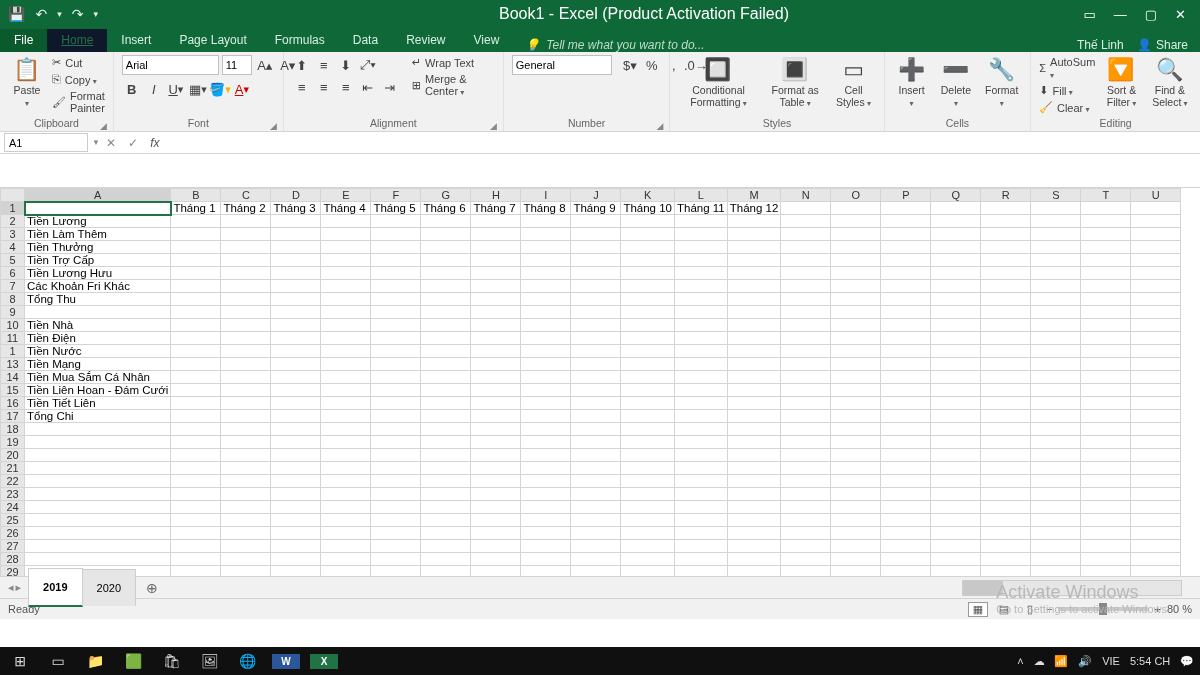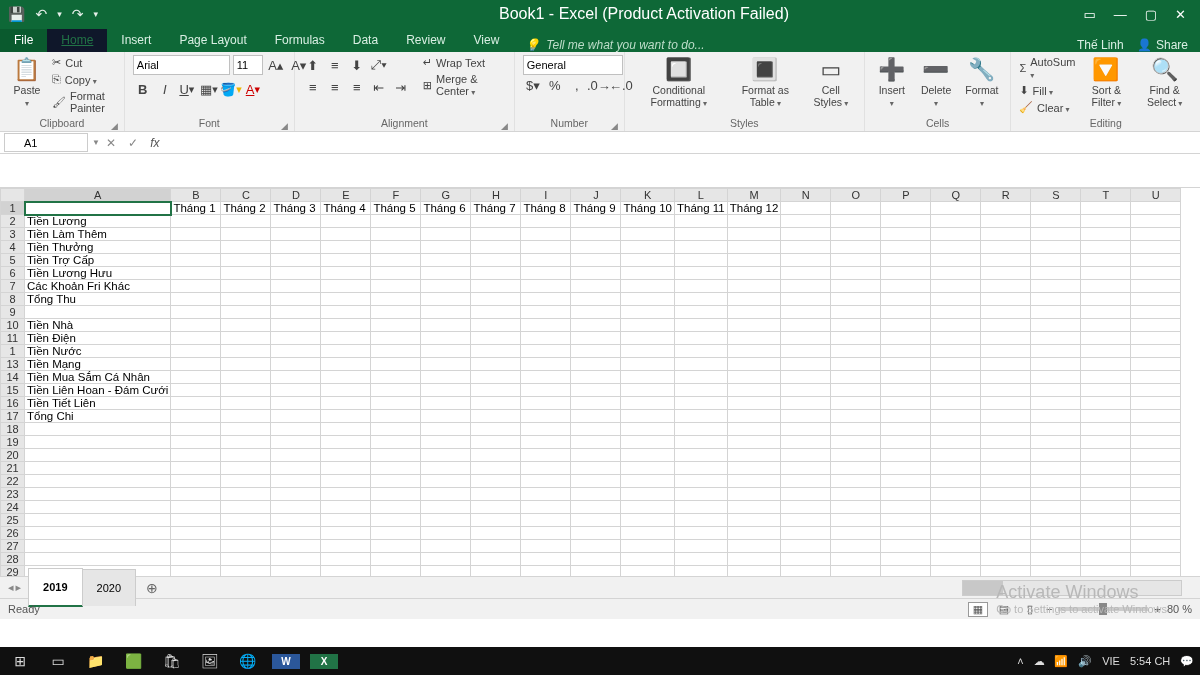--- a/index.html
+++ b/index.html
@@ -32,21 +32,21 @@
 .bigbtn .ic { font-size: 22px; }
 .bigbtn .lbl { font-size: 10.5px; text-align:center; line-height:1.1;}
 .smallrow { display: flex; align-items: center; gap: 4px; font-size: 11px; cursor: pointer; padding:1px 0;}
 .stack { display: flex; flex-direction: column; gap: 2px; }
 .iconbtn { width: 20px; height: 20px; display: inline-flex; align-items: center; justify-content: center; cursor: pointer; font-size: 13px; }
 .sel { border: 1px solid #c0c0c0; height: 20px; font-size: 11px; padding: 1px 3px; background:#fff;}
 .dd::after{content:" ▾";font-size:8px;color:#666;}
 
 
 .fbar { height: 22px; border-bottom: 1px solid #d4d4d4; display: flex; align-items: center; font-size: 12px; }
-.namebox { width: 84px; border: 1px solid #ccc; margin: 0 4px; padding: 1px 19px; height: 19px; font-size:11px;}
+.namebox { width: 84px; border: 1px solid #ccc; margin: 0 4px; padding: 1px 4px; height: 19px; font-size:11px;}
 .fbtn { width: 22px; text-align: center; color: #888; cursor:pointer;}
 .fx { font-style: italic; color:#555;}
 .finput { flex: 1; border: none; outline: none; padding-left: 6px; height:20px;}
 
 
 .sheetwrap { position: relative; height: 450px; overflow: hidden; }
 .sheet { border-collapse: collapse; table-layout: fixed; font-size: 11.5px; font-family: Arial; }
 .sheet th, .sheet td { border: 1px solid #d4d4d4; height: 13px; overflow: hidden; white-space: nowrap; }
 .sheet th { background: #e6e6e6; font-weight: normal; color: #333; text-align: center; font-size:11px;}
 .sheet .corner { width: 24px; background: #e6e6e6; }
@@ -202,21 +202,21 @@
         <div class="smallrow">
             <span>⊞</span>
             <span class="dd">Merge &amp; Center</span>
           </div>
       </div>
     </div>
     <div class="label"><span>Alignment</span><span class="dlg">◢</span></div>
   </div>
 
   <div class="rgroup" style="min-width:110px">
-    <div class="body" style="flex-direction:column;gap:0">
+    <div class="body" style="flex-direction:row;gap:8px">
       <input class="sel" style="width: 100px;" value="General">
       <div style="display:flex;gap:2px">
         <span class="iconbtn">$▾</span>
         <span class="iconbtn">%</span>
         <span class="iconbtn">,</span>
         <span class="iconbtn">.0→</span>
         <span class="iconbtn">←.0</span>
       </div>
     </div>
     <div class="label"><span>Number</span><span class="dlg">◢</span></div>

